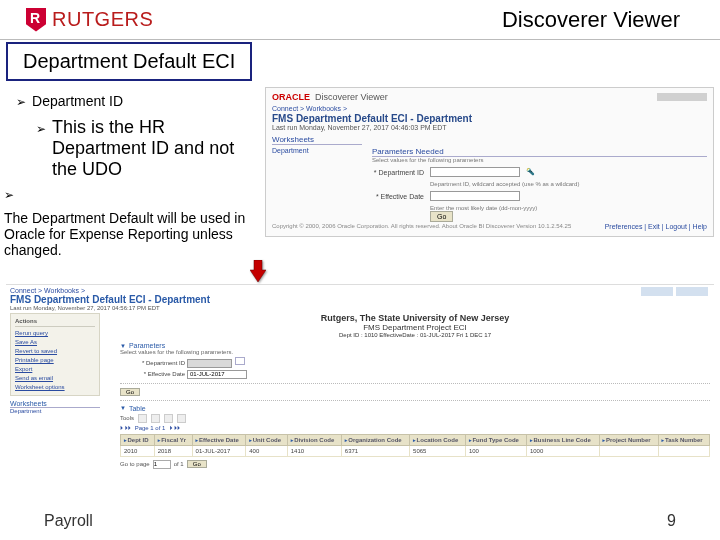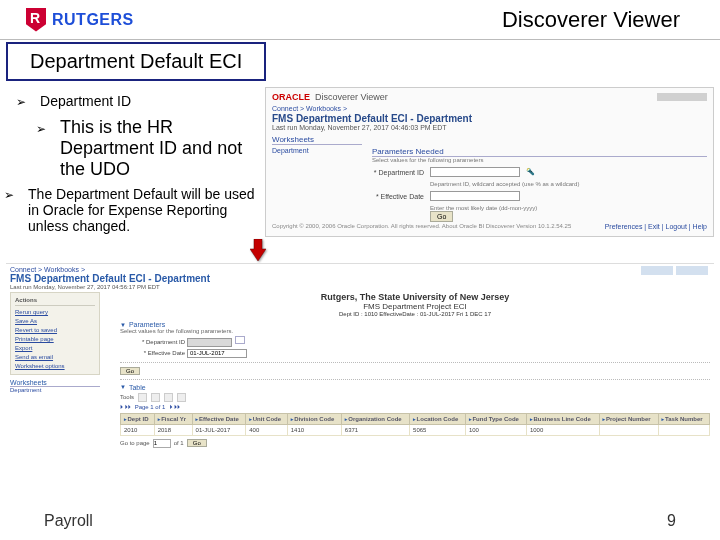--- a/index.html
+++ b/index.html
@@ -22,33 +22,33 @@
   .logo-block { display: flex; align-items: center; gap: 6px; }
   .shield {
     width: 20px; height: 24px; background: #cc0033;
     clip-path: polygon(0 0, 100% 0, 100% 70%, 50% 100%, 0 70%);
     position: relative;
   }
   .shield::after{
     content:"R"; color:#fff; font-weight:bold; font-size:14px;
     position:absolute; left:4px; top:2px;
   }
-  .rutgers-word { color:#1d4ed8; font-weight:bold; font-size:16px; letter-spacing:0.5px; }
+  .rutgers-word { color:#b91c1c; font-weight:normal; font-size:20px; letter-spacing:0.5px; }
   .app-title { font-size: 22px; }
   .slide-title-box{
     border:2px solid #1a237e;
     margin: 2px 0 0 6px;
-    padding: 6px 22px;
+    padding: 6px 15px;
     width: fit-content;
   }
   .slide-title-box span{ font-size:20px; }
   .body-row{ display:flex; gap:10px; padding: 6px 6px 0 10px; }
   .left-col{ width: 245px; font-size: 14px; }
   .bullets{ padding-left: 6px; }
-  .bul{ display:flex; gap:14px; margin-top:6px; }
+  .bul{ display:flex; gap:6px; margin-top:6px; }
   .tri::before{ content:"➢"; font-size:12px; line-height:18px; }
   .sub{ margin-left:20px; font-size:18px; }
   .right-panel{
     flex:1; border:1px solid #ccc; font-size:8px; color:#333;
     background:#fafafa; padding:4px 6px; height:150px; position:relative;
   }
   .oracle-bar{ display:flex; align-items:center; gap:5px; color:#c00; font-weight:bold; font-size:9px; }
   .oracle-bar .dv{ color:#555; font-weight:normal; }
   .gray-pill{ width:50px; height:8px; background:#d0d0d0; }
   .crumbs{ color:#2a4ba0; font-size:7px; margin-top:3px; }
@@ -131,21 +131,21 @@
   <div class="left-col">
     <div class="bullets">
       <div class="bul">
           <span class="tri"></span>
           <span>Department ID</span>
         </div>
       <div class="bul sub">
           <span class="tri"></span>
           <span>This is the HR Department ID and not the UDO</span>
         </div>
-      <div class="bul" style="margin-left:-12px;">
+      <div class="bul" style="margin-left:-12px;flex-direction:column;">
           <span class="tri"></span>
           <span>The Department Default will be used in Oracle for Expense Reporting unless changed.</span>
         </div>
     </div>
   </div>
 
   <div class="right-panel">
     <div class="oracle-bar">
       <span>ORACLE</span>
       <span class="dv">Discoverer Viewer</span>

